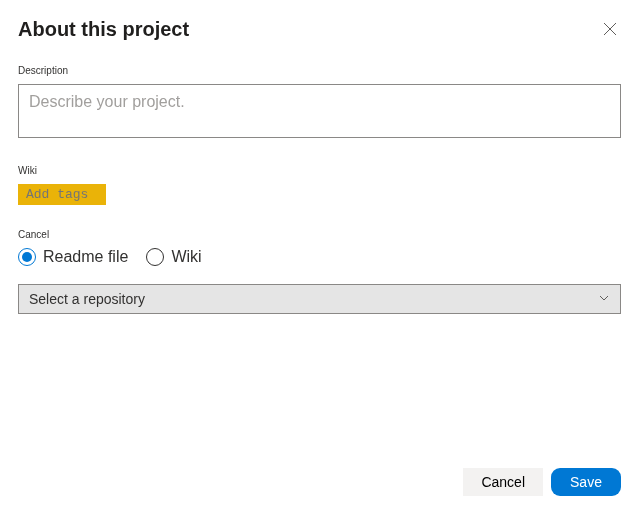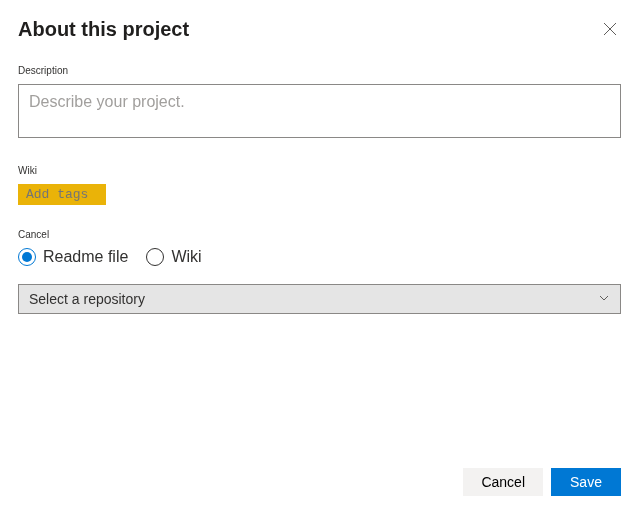--- a/index.html
+++ b/index.html
@@ -151,20 +151,21 @@
       cursor: pointer;
       min-width: 70px;
     }
     .btn-secondary {
       background: #f3f2f1;
       color: #000000;
     }
     .btn-primary {
       background: #0078d4;
       color: #ffffff;
+      border-radius: 9px;
     }
   </style>
 </head>
 <body>
 
 <div class="dialog">
 
   <div class="dialog-header">
     <h1 class="dialog-title">About this project</h1>
     <button class="close-btn">

